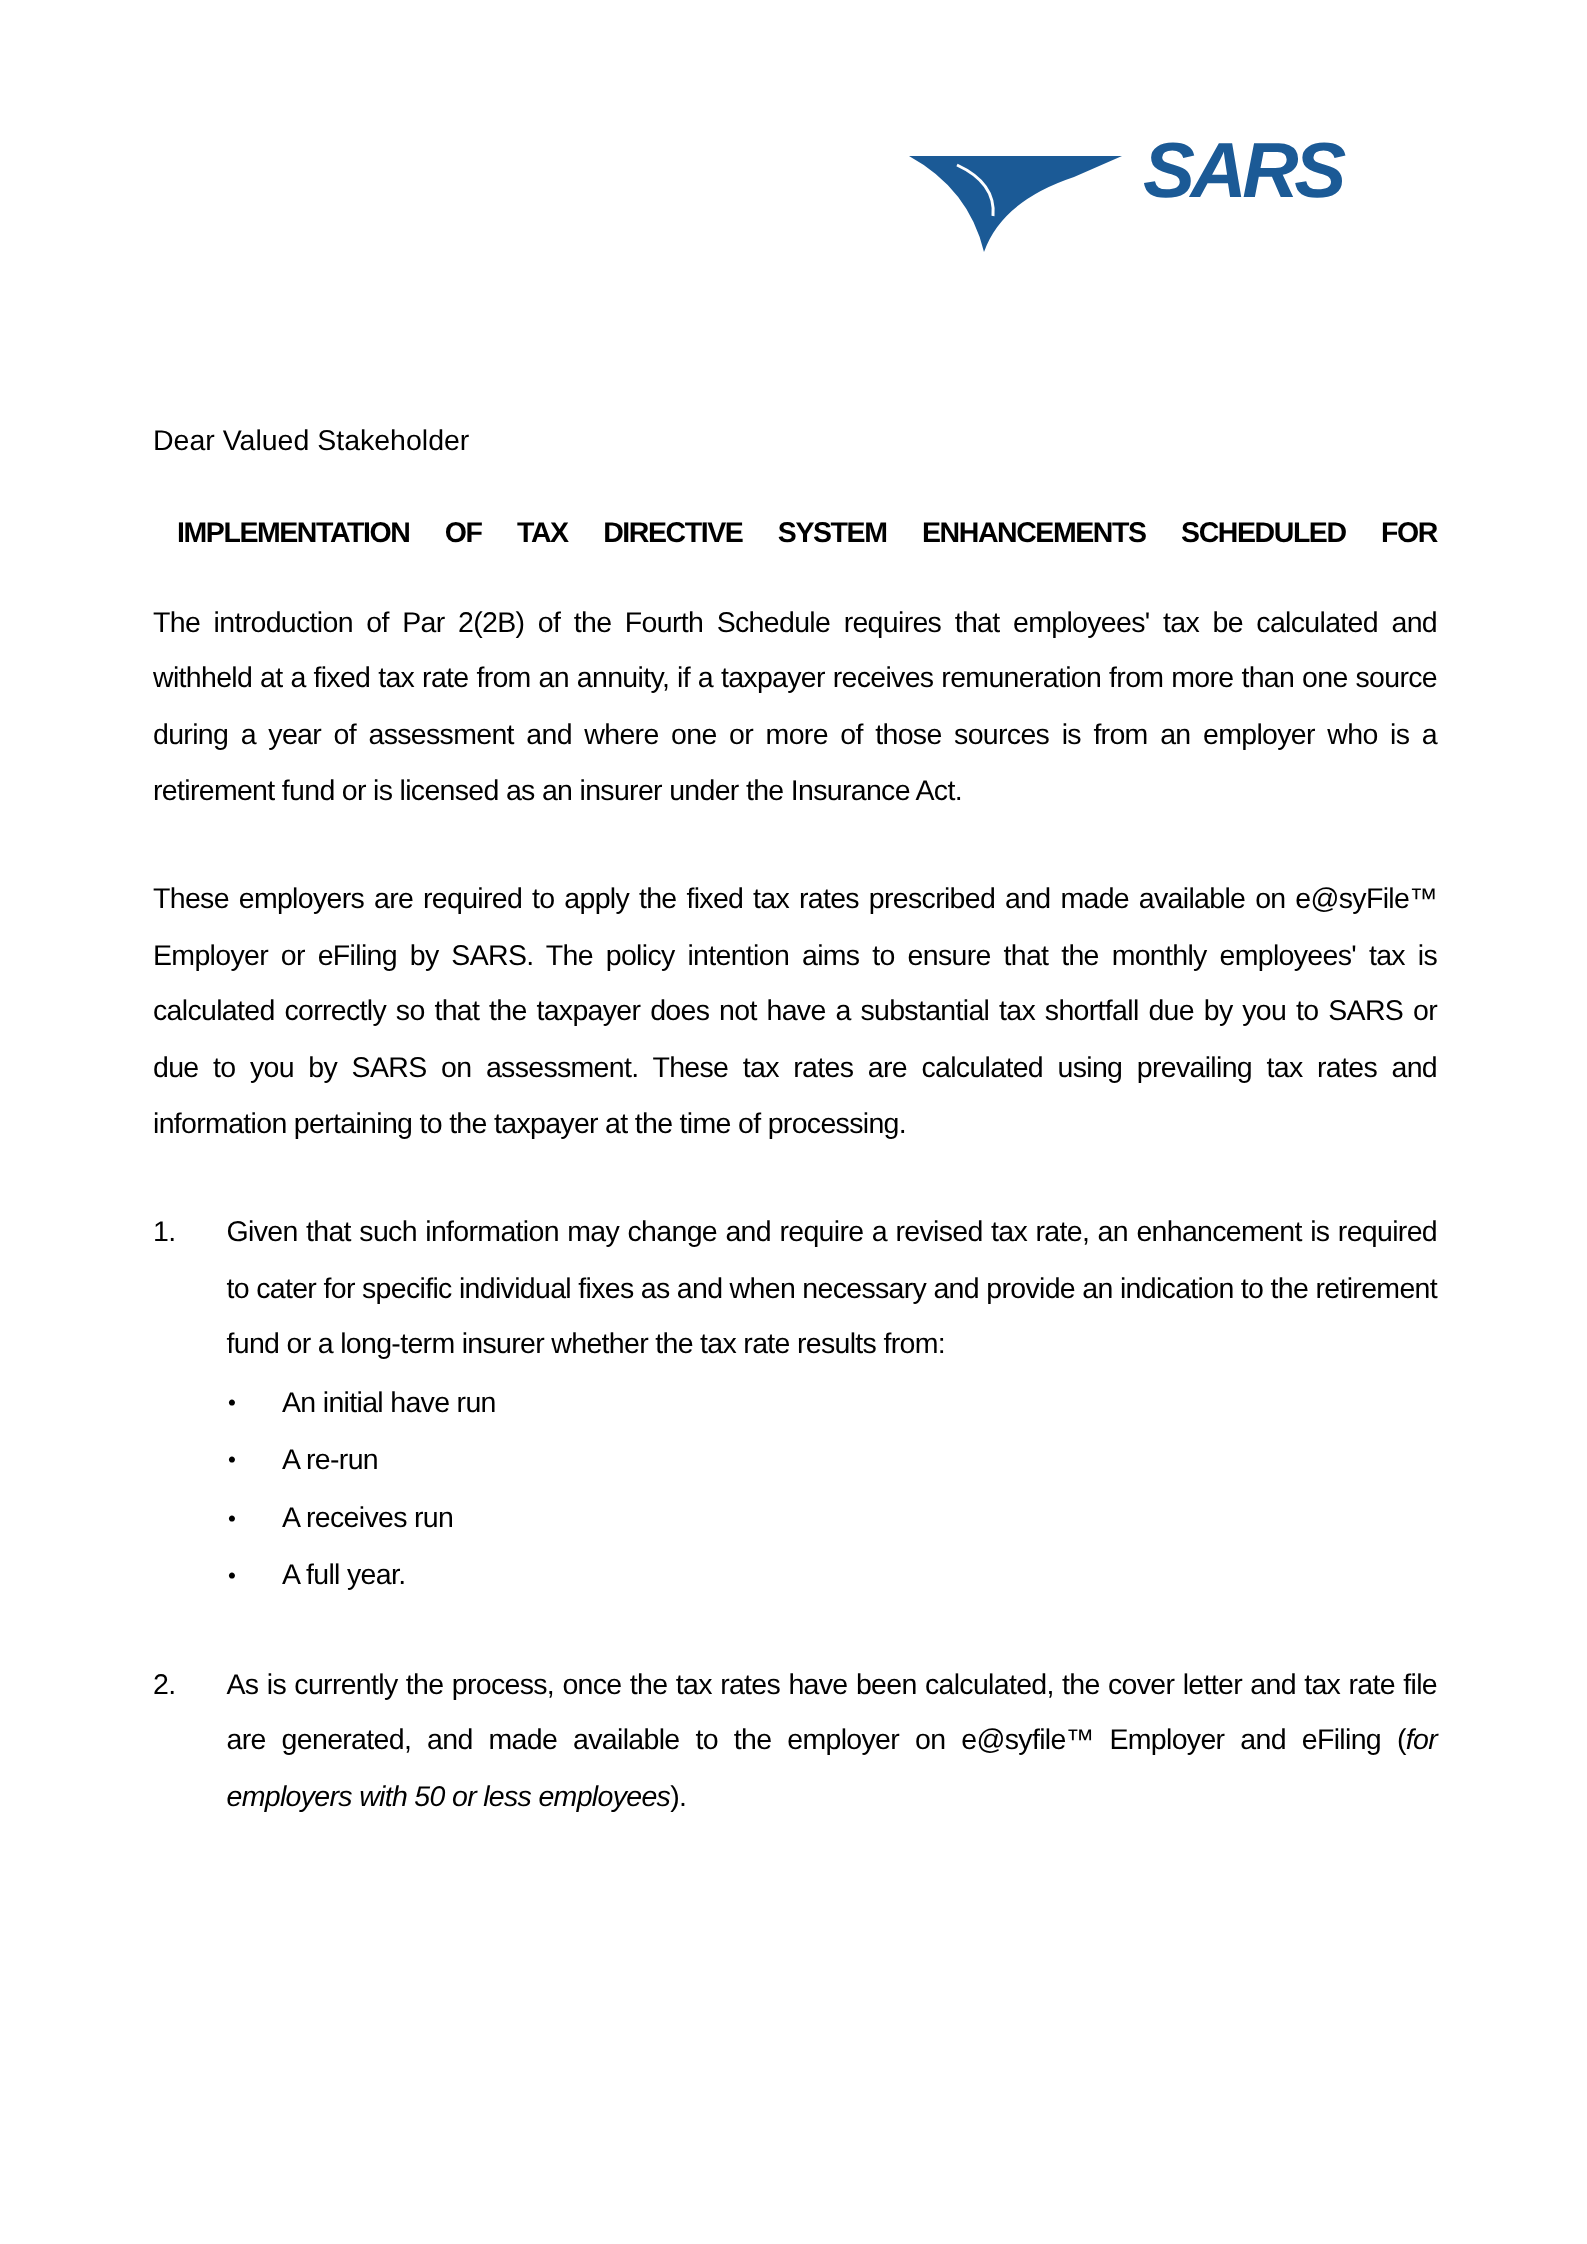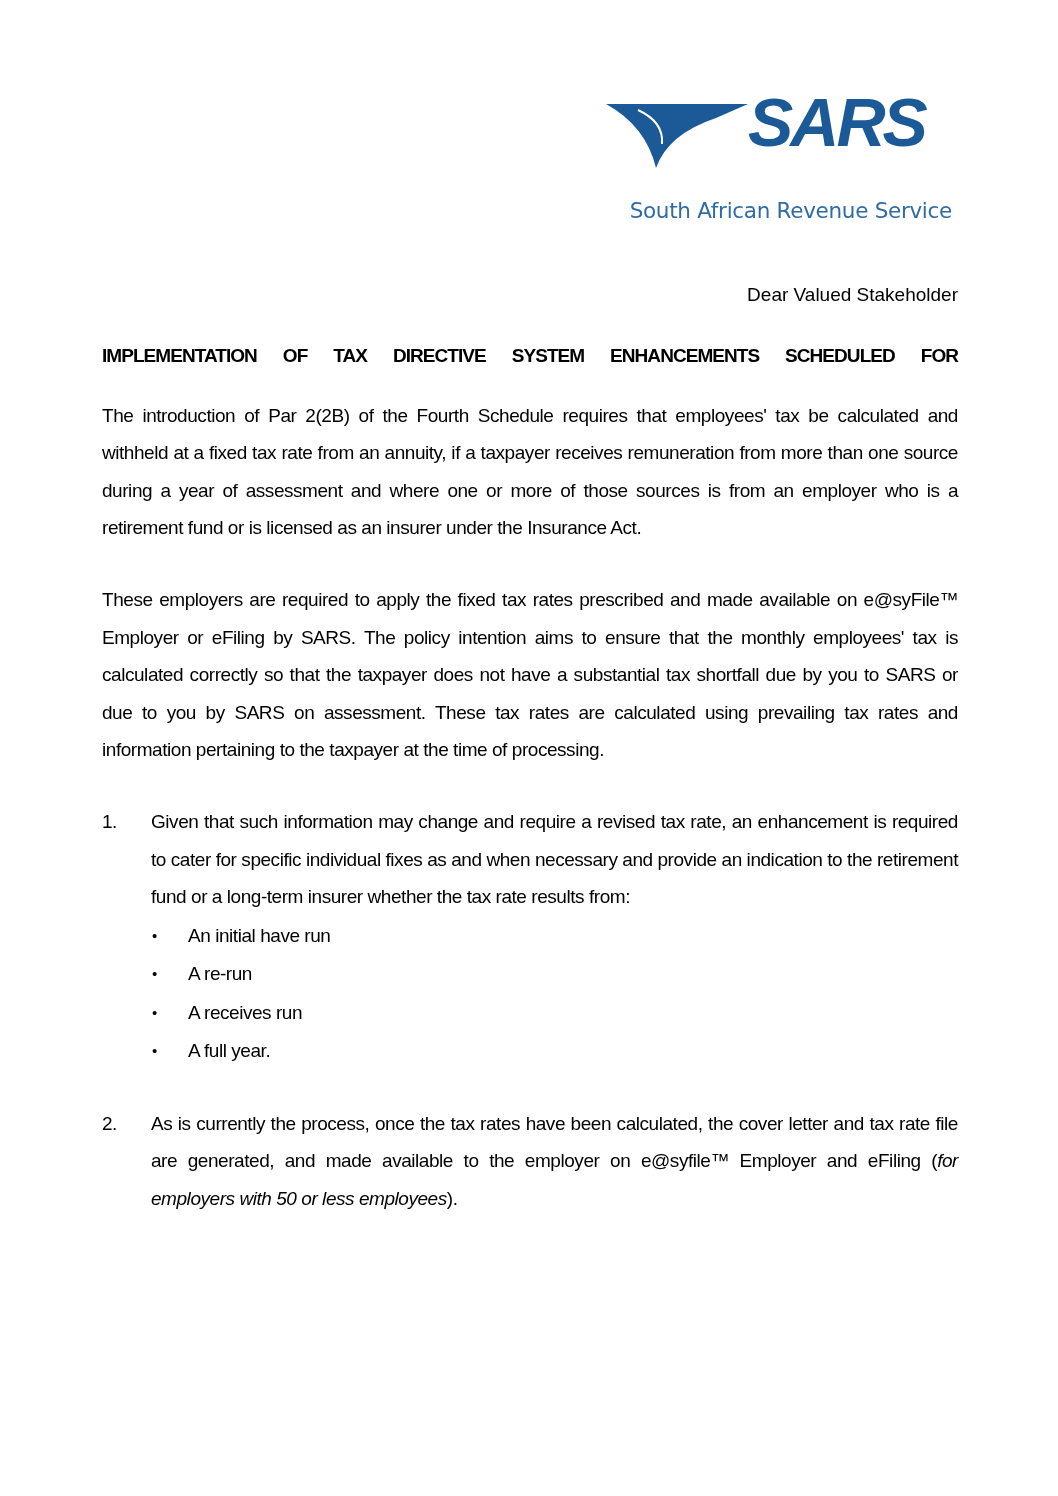--- a/index.html
+++ b/index.html
@@ -13,26 +13,26 @@
     .logo {
       position: absolute;
       left: 598px;
       top: 96px;
       width: 360px;
       height: 140px;
     }
     .logo svg { position: absolute; left: 0; top: 0; }
     .logo-wordmark {
       position: absolute;
-      left: 150px;
+      left: 164px;
       top: -8px;
       font-family: "Liberation Sans", sans-serif;
       font-weight: bold;
       font-style: italic;
-      font-size: 68px;
+      font-size: 52px;
       letter-spacing: -3px;
       color: #1b5a96;
       line-height: 1;
       text-align: center;
     }
     .logo-tagline {
       position: absolute;
       left: 0;
       top: 102px;
       width: 354px;
@@ -44,30 +44,30 @@
       white-space: nowrap;
     }
     .content {
       position: absolute;
       left: 102px;
       top: 276px;
       width: 856px;
       font-size: 19px;
       line-height: 37.4px;
     }
-    .salutation { margin-bottom: 24px; text-align: right; }
+    .salutation { margin-bottom: 24px; }
     .heading {
       font-weight: bold;
       letter-spacing: -0.95px;
       word-spacing: -2px;
       margin-bottom: 22px;
       text-align: justify;
       text-align-last: left;
     }
-    .heading span { display: block; }
+    .heading span { display: block; margin-left: 16px; }
     .heading .l1 { text-align: justify; text-align-last: justify; }
     p.body {
       text-align: justify;
       letter-spacing: -0.45px;
       margin-bottom: 35px;
     }
     .numbered {
       position: relative;
       padding-left: 49px;
       text-align: justify;
@@ -96,21 +96,20 @@
   </style>
 </head>
 <body>
 
 <div class="logo">
   <svg width="160" height="80" viewBox="0 0 160 80">
     <path d="M8 8 L150 8 L118 22 Q70 38 58 72 Q48 30 8 8 Z" fill="#1b5a96"></path>
     <path d="M40 14 Q66 26 64 48" stroke="#ffffff" stroke-width="2" fill="none"></path>
   </svg>
   <div class="logo-wordmark">SARS</div>
-  <div class="logo-tagline">South African Revenue Service</div>
 </div>
 
 <div class="content">
   <div class="salutation">Dear Valued Stakeholder</div>
 
   <div class="heading">
     <span class="l1">IMPLEMENTATION OF TAX DIRECTIVE SYSTEM ENHANCEMENTS SCHEDULED FOR</span>
   </div>
 
   <p class="body">The introduction of Par 2(2B) of the Fourth Schedule requires that employees' tax be calculated and withheld at a fixed tax rate from an annuity, if a taxpayer receives remuneration from more than one source during a year of assessment and where one or more of those sources is from an employer who is a retirement fund or is licensed as an insurer under the Insurance Act.</p>

